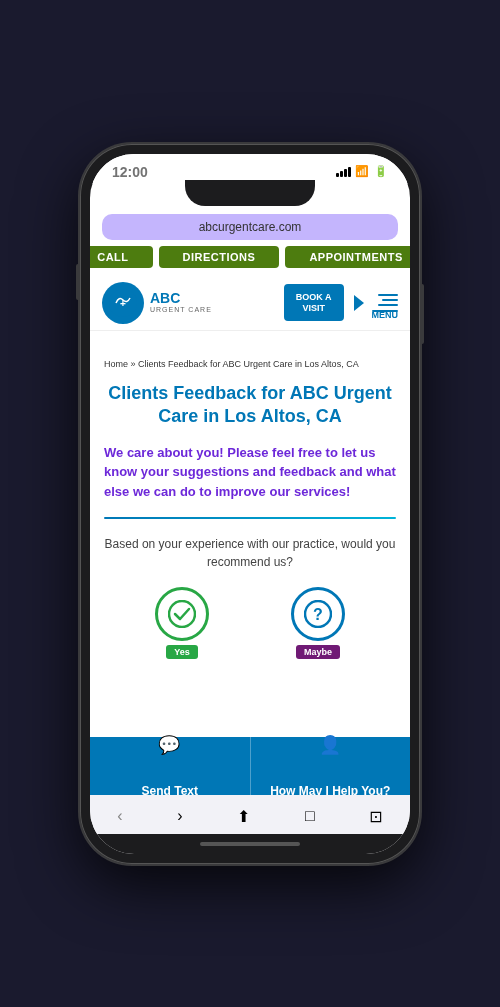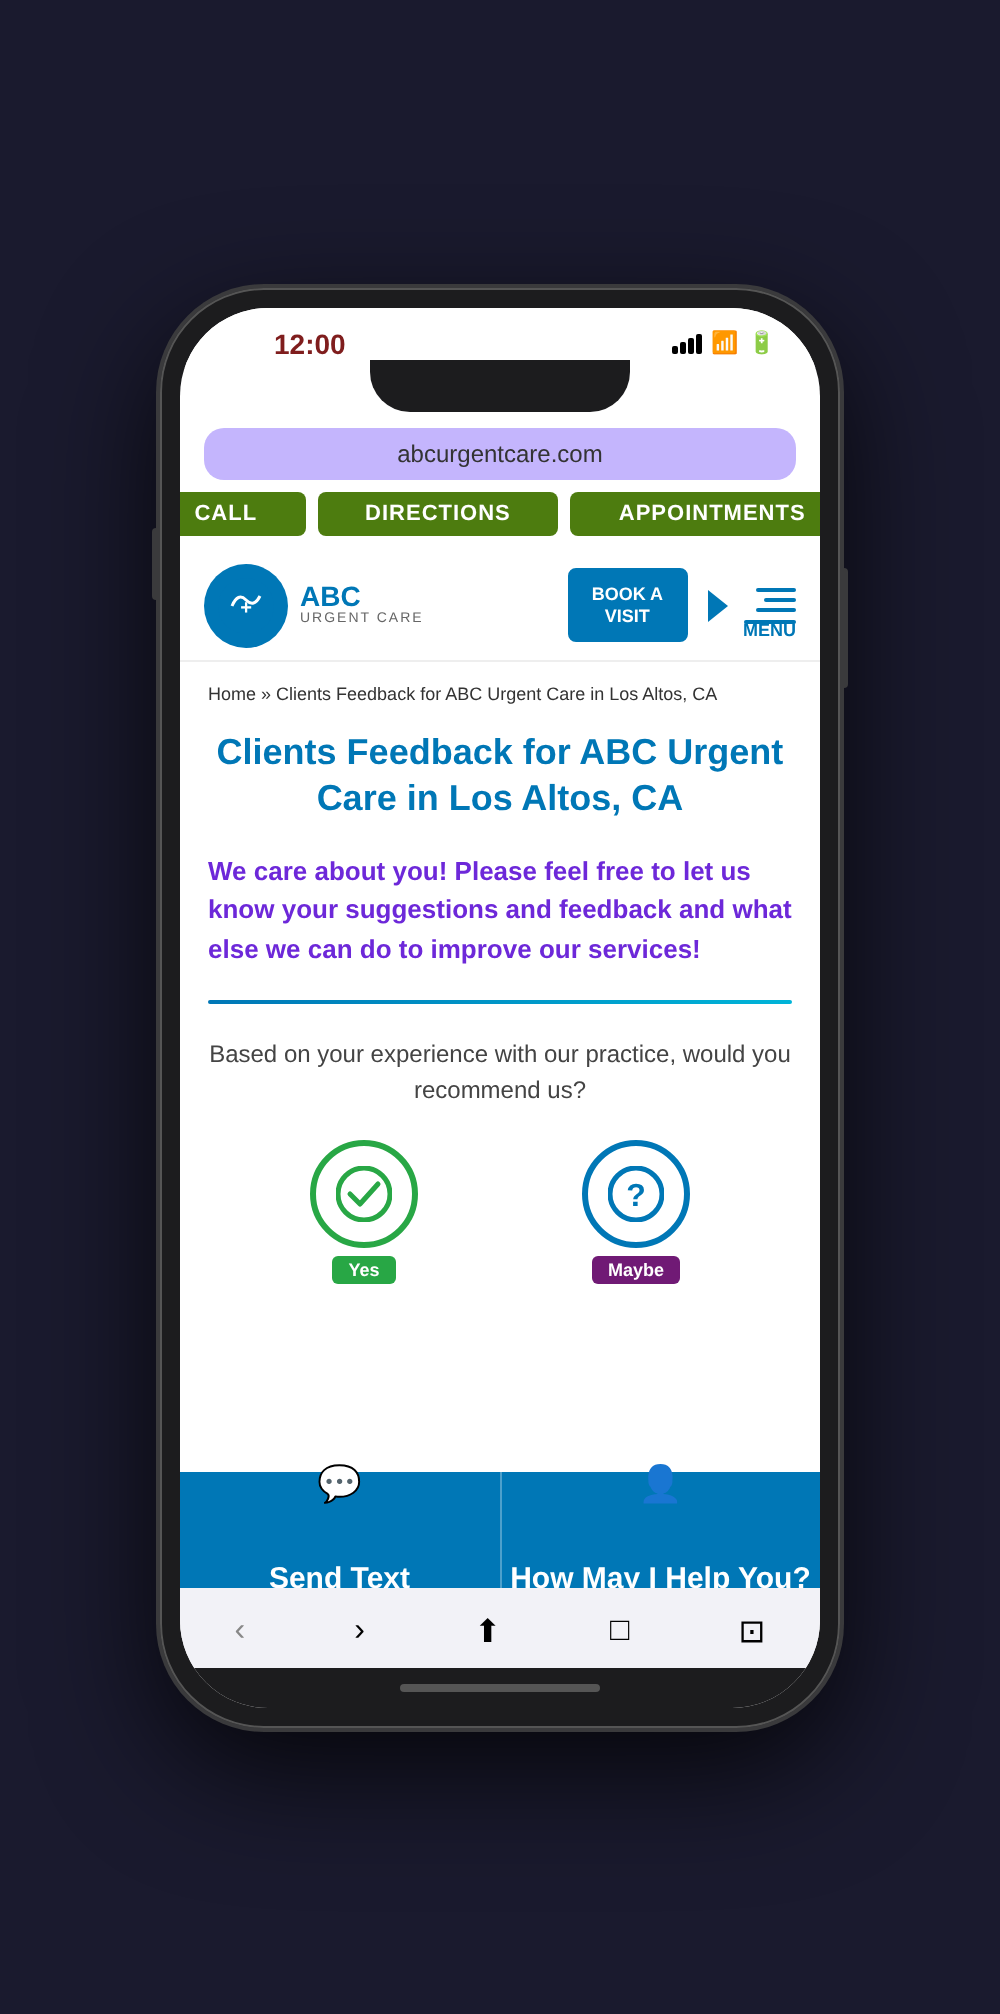--- a/index.html
+++ b/index.html
@@ -59,22 +59,21 @@
       background: white;
       display: flex;
       justify-content: space-between;
       align-items: center;
       padding: 10px 22px 4px;
       flex-shrink: 0;
     }
     .status-time {
       font-size: 14px;
       font-weight: 700;
-      color: #7f1d1d;
-      margin-left: 25px;
+      color: #737373;
     }
     .status-icons {
       display: flex;
       align-items: center;
       gap: 5px;
     }
     .signal-bars {
       display: flex;
       align-items: flex-end;
       gap: 1px;
@@ -226,21 +225,21 @@
     }
     .menu-label {
       font-size: 9px;
       color: #0077b6;
       font-weight: 700;
       margin-top: 1px;
     }
 
     
     .main-content {
-      padding: 10px 14px;
+      padding: 27px 14px;
       flex: 1;
     }
 
     .breadcrumb {
       font-size: 9px;
       color: #333;
       margin-bottom: 12px;
       line-height: 1.4;
     }
 
@@ -342,21 +341,21 @@
       cursor: pointer;
       gap: 2px;
     }
     .bottom-btn:first-child {
       border-right: 1px solid rgba(255,255,255,0.3);
     }
     .bottom-btn-icon {
       font-size: 18px;
     }
     .bottom-btn-label {
-      font-size: 15px;
+      font-size: 12px;
       font-weight: 600;
       margin-top: 26px;
     }
 
     
     .browser-nav {
       background: #f2f2f7;
       display: flex;
       justify-content: space-around;
       align-items: center;

